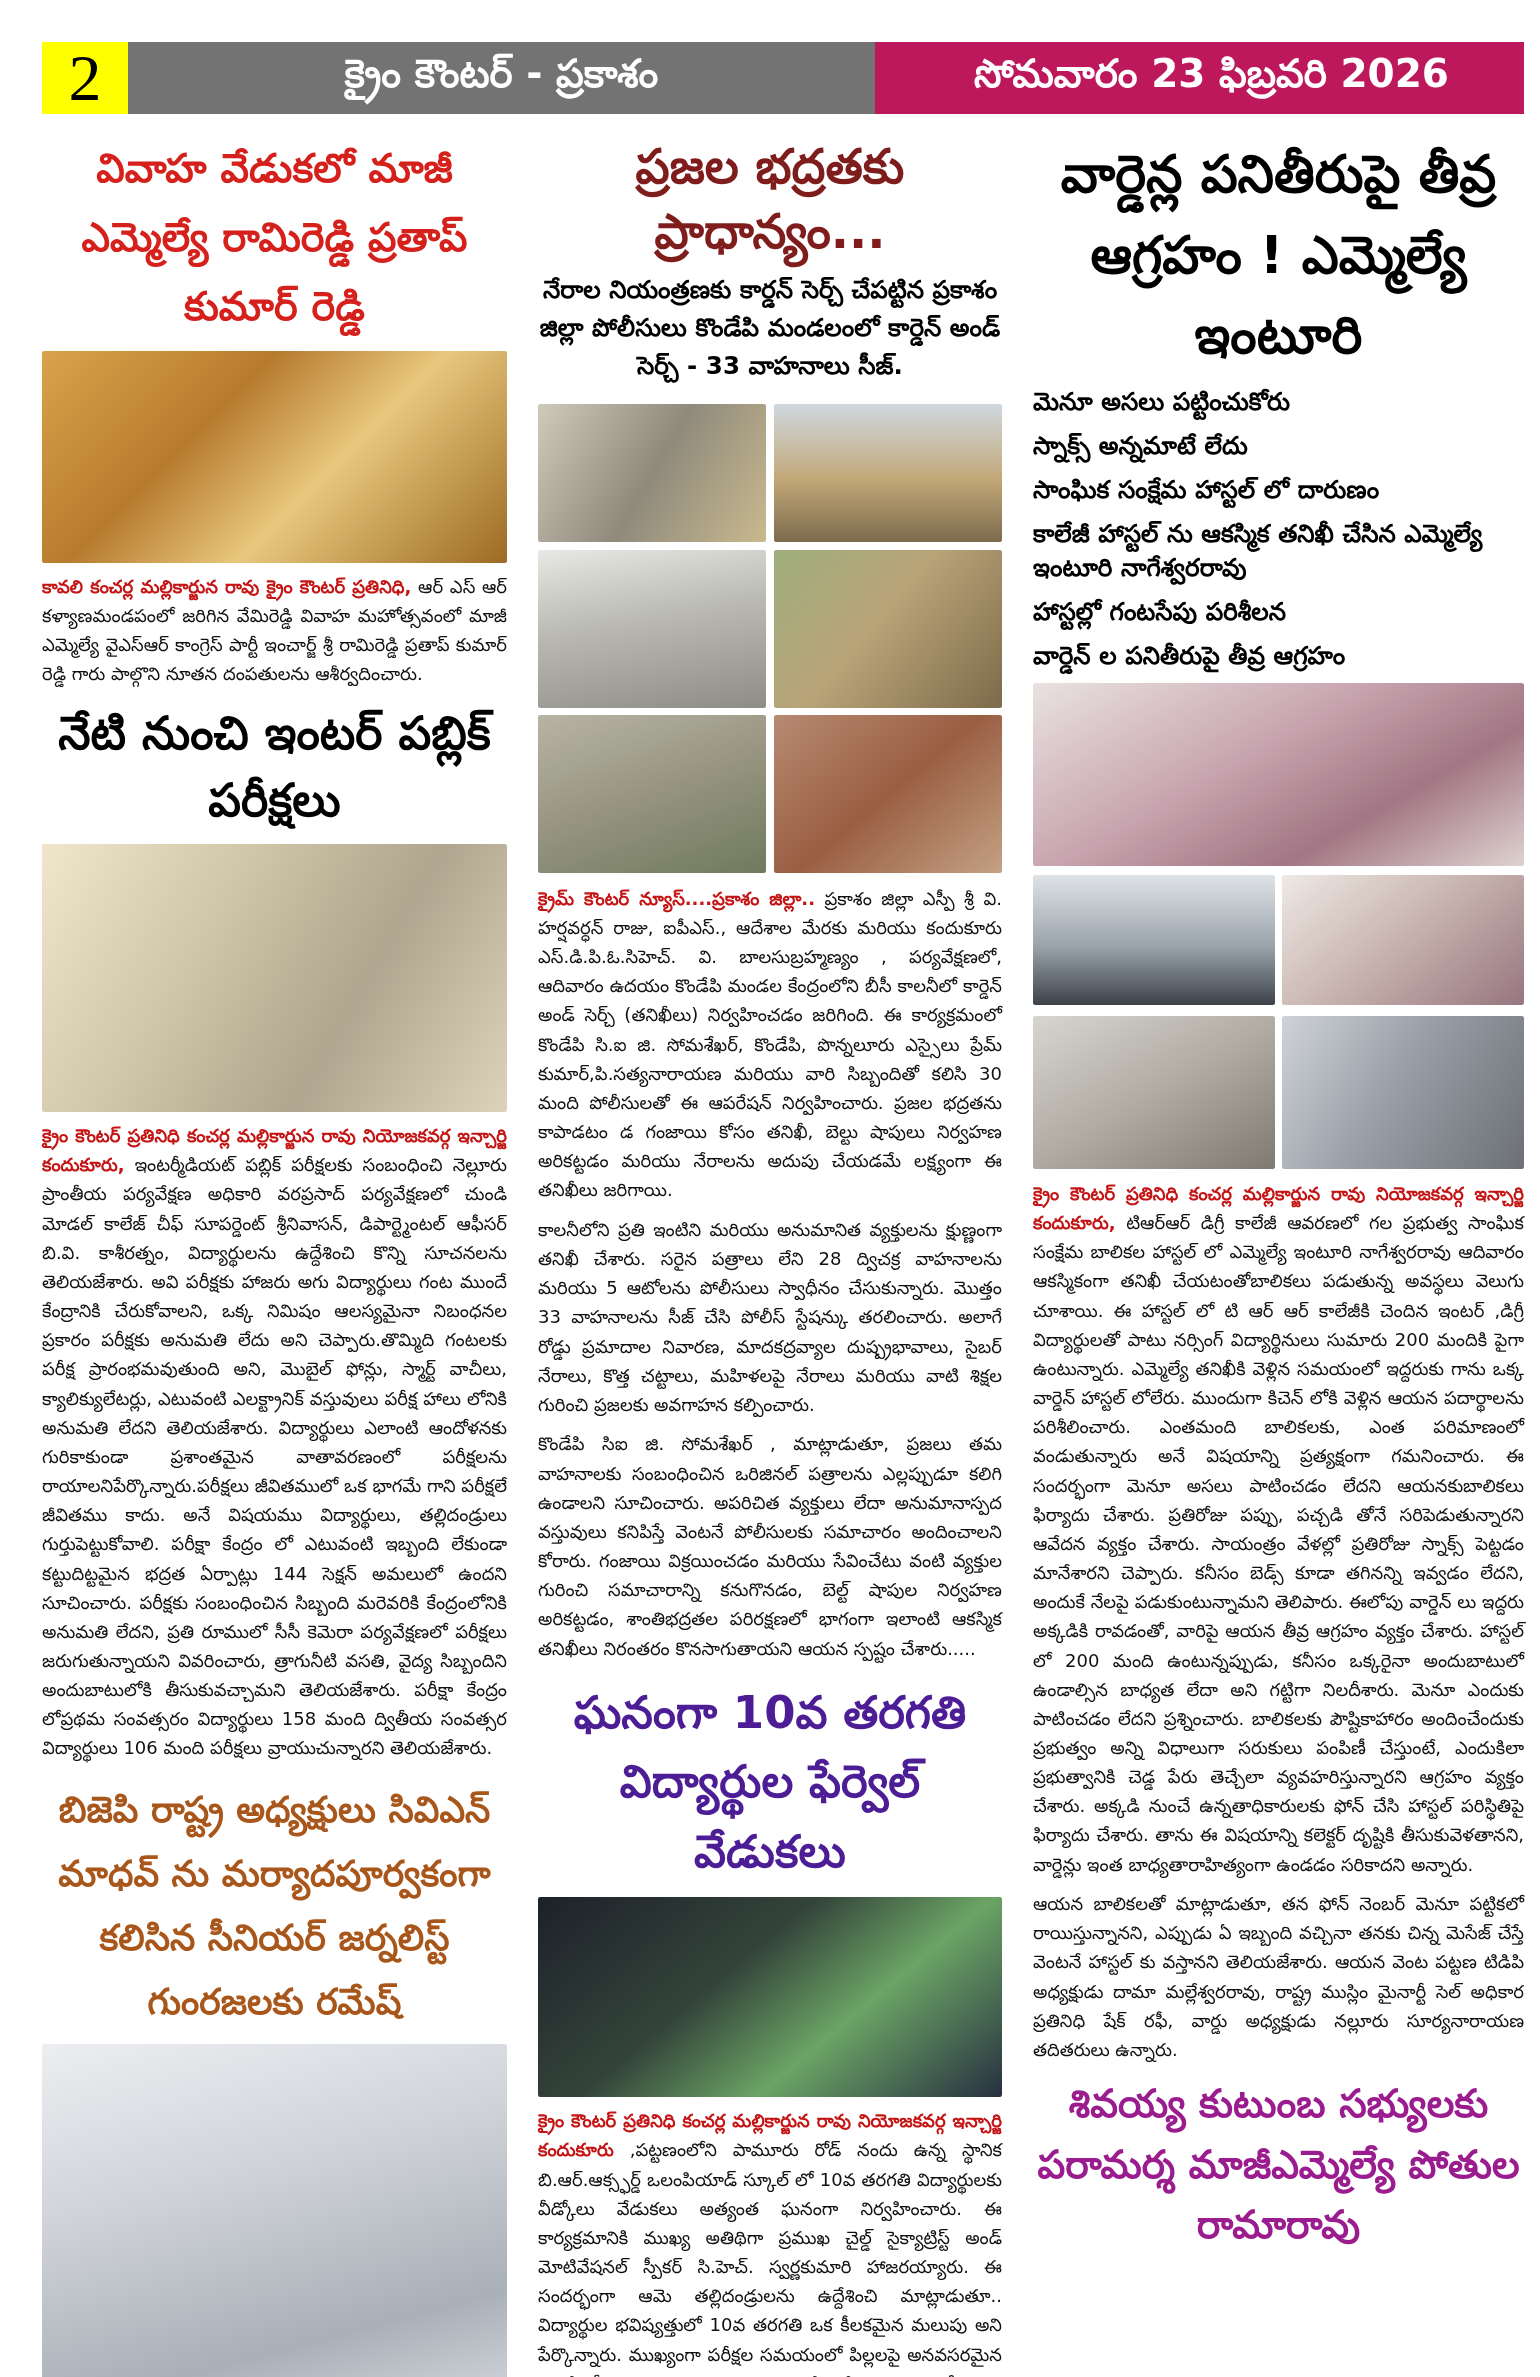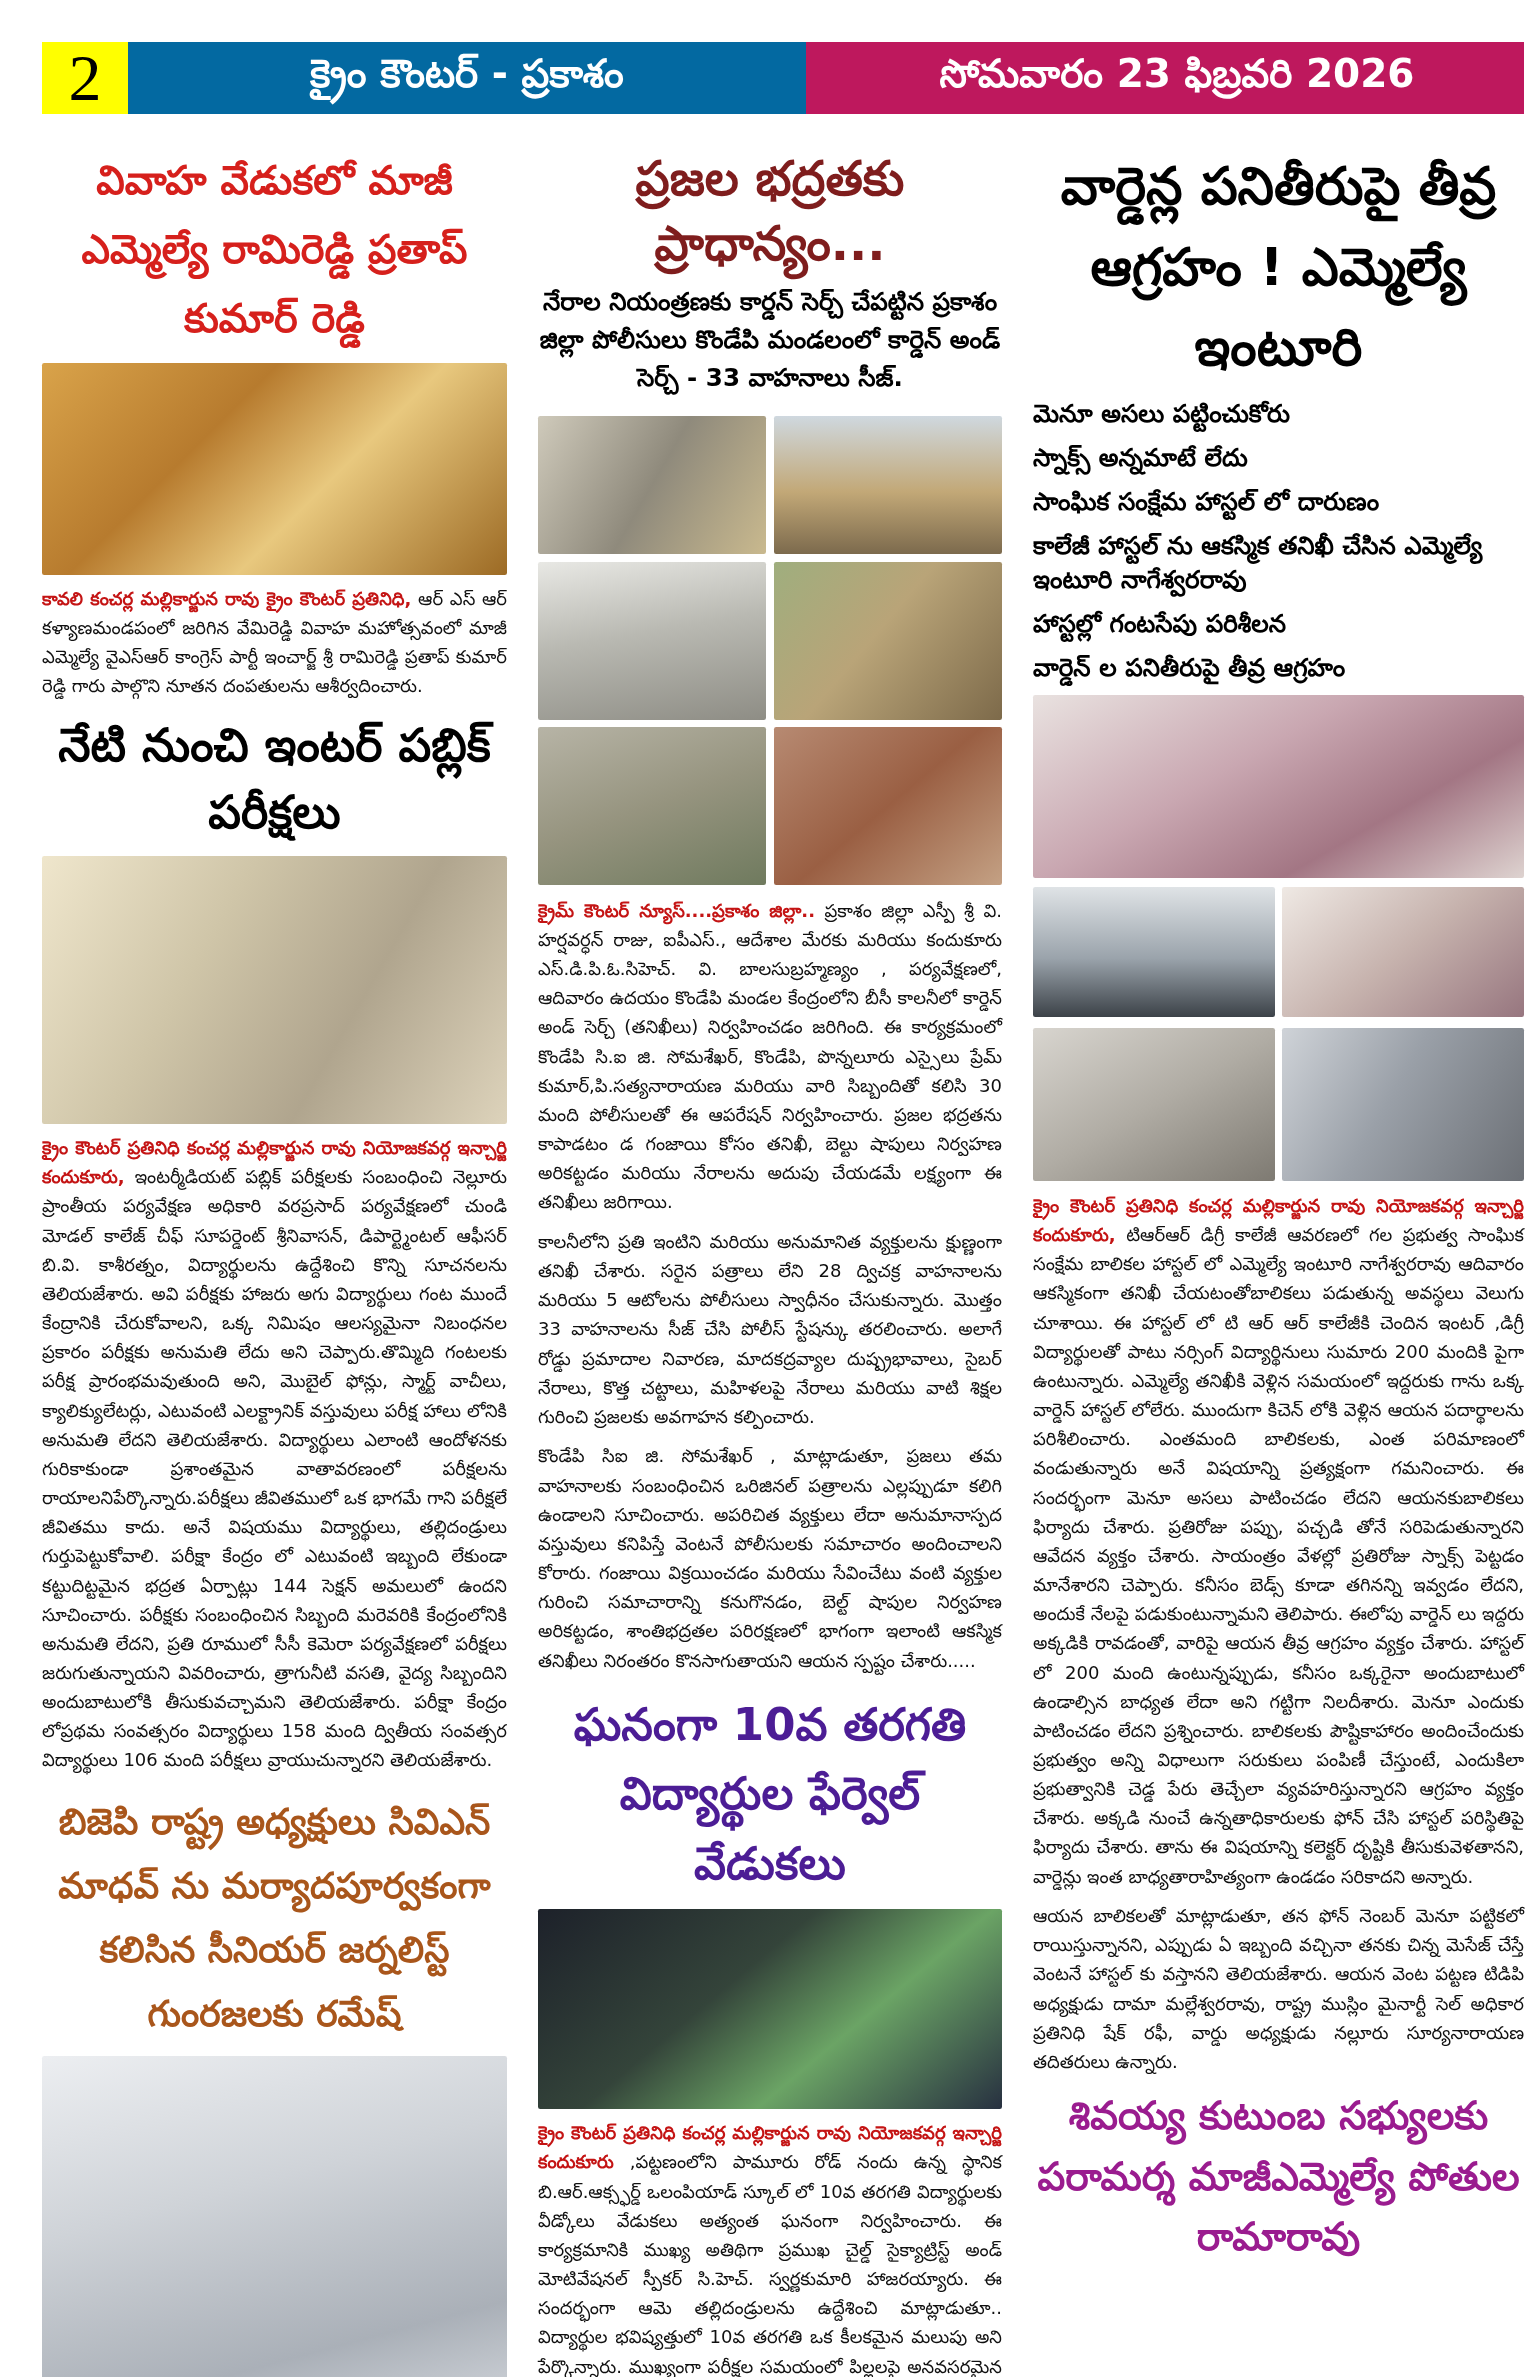--- a/index.html
+++ b/index.html
@@ -3,29 +3,29 @@
 <meta charset="utf-8">
 <style>
   html,body{margin:0;padding:0;}
   body{
     width:1541px;height:2377px;background:#ffffff;position:relative;
     font-family:"DejaVu Sans","Liberation Sans",sans-serif;color:#111;overflow:hidden;
   }
   .header{position:absolute;top:42px;left:42px;width:1482px;height:72px;display:flex;}
   .pagenum{width:86px;background:#ffff00;display:flex;align-items:center;justify-content:center;
     font-family:"Liberation Serif",serif;font-size:66px;color:#000;}
-  .masthead{width:678px;background:#0369a1;color:#fff;display:flex;align-items:center;justify-content:center;
+  .masthead{width:747px;background:#737373;color:#fff;display:flex;align-items:center;justify-content:center;
     font-size:39px;font-weight:bold;}
   .dateband{flex:1;background:#be185d;color:#fff;display:flex;align-items:center;justify-content:center;
     font-size:39px;font-weight:bold;padding-left:24px;}
   .columns{position:absolute;top:134px;left:42px;width:1482px;display:flex;gap:31px;}
   .col1{width:465px;}
   .col2{width:464px;}
   .col3{width:491px;}
-  h2{margin:12px;text-align:center;font-weight:bold;}
+  h2{margin:0;text-align:center;font-weight:bold;}
   .hl-red{color:#d6201c;font-size:40px;line-height:1.72;margin-bottom:10.4px;}
   .hl-black{color:#000;font-size:46px;line-height:1.45;margin:12px 0 10.4px 0;}
   .hl-brown{color:#a9561b;font-size:36px;line-height:1.78;margin:15px 0 10.4px 0;}
   .hl-blue{color:#7f1d1d;font-size:48px;line-height:1.35;margin-bottom:7.5px;}
   .hl-green{color:#4c1d95;font-size:45px;line-height:1.55;margin:15px 0 10.4px 0;}
   .hl-col3{color:#000;font-size:52px;line-height:1.55;margin-bottom:9px;}
   .hl-purple{color:#9a1c8f;color:#9a1c8f;font-size:39px;line-height:1.55;margin:10.4px 0 9px 0;}
   .subhead{font-size:24.6px;font-weight:bold;text-align:center;line-height:1.55;margin-bottom:19px;color:#000000;}
   .bullets{font-size:24.6px;font-weight:600;line-height:1.42;margin:0 0 9px 0;color:#000;}
   .bullets div{margin-bottom:9px;}

